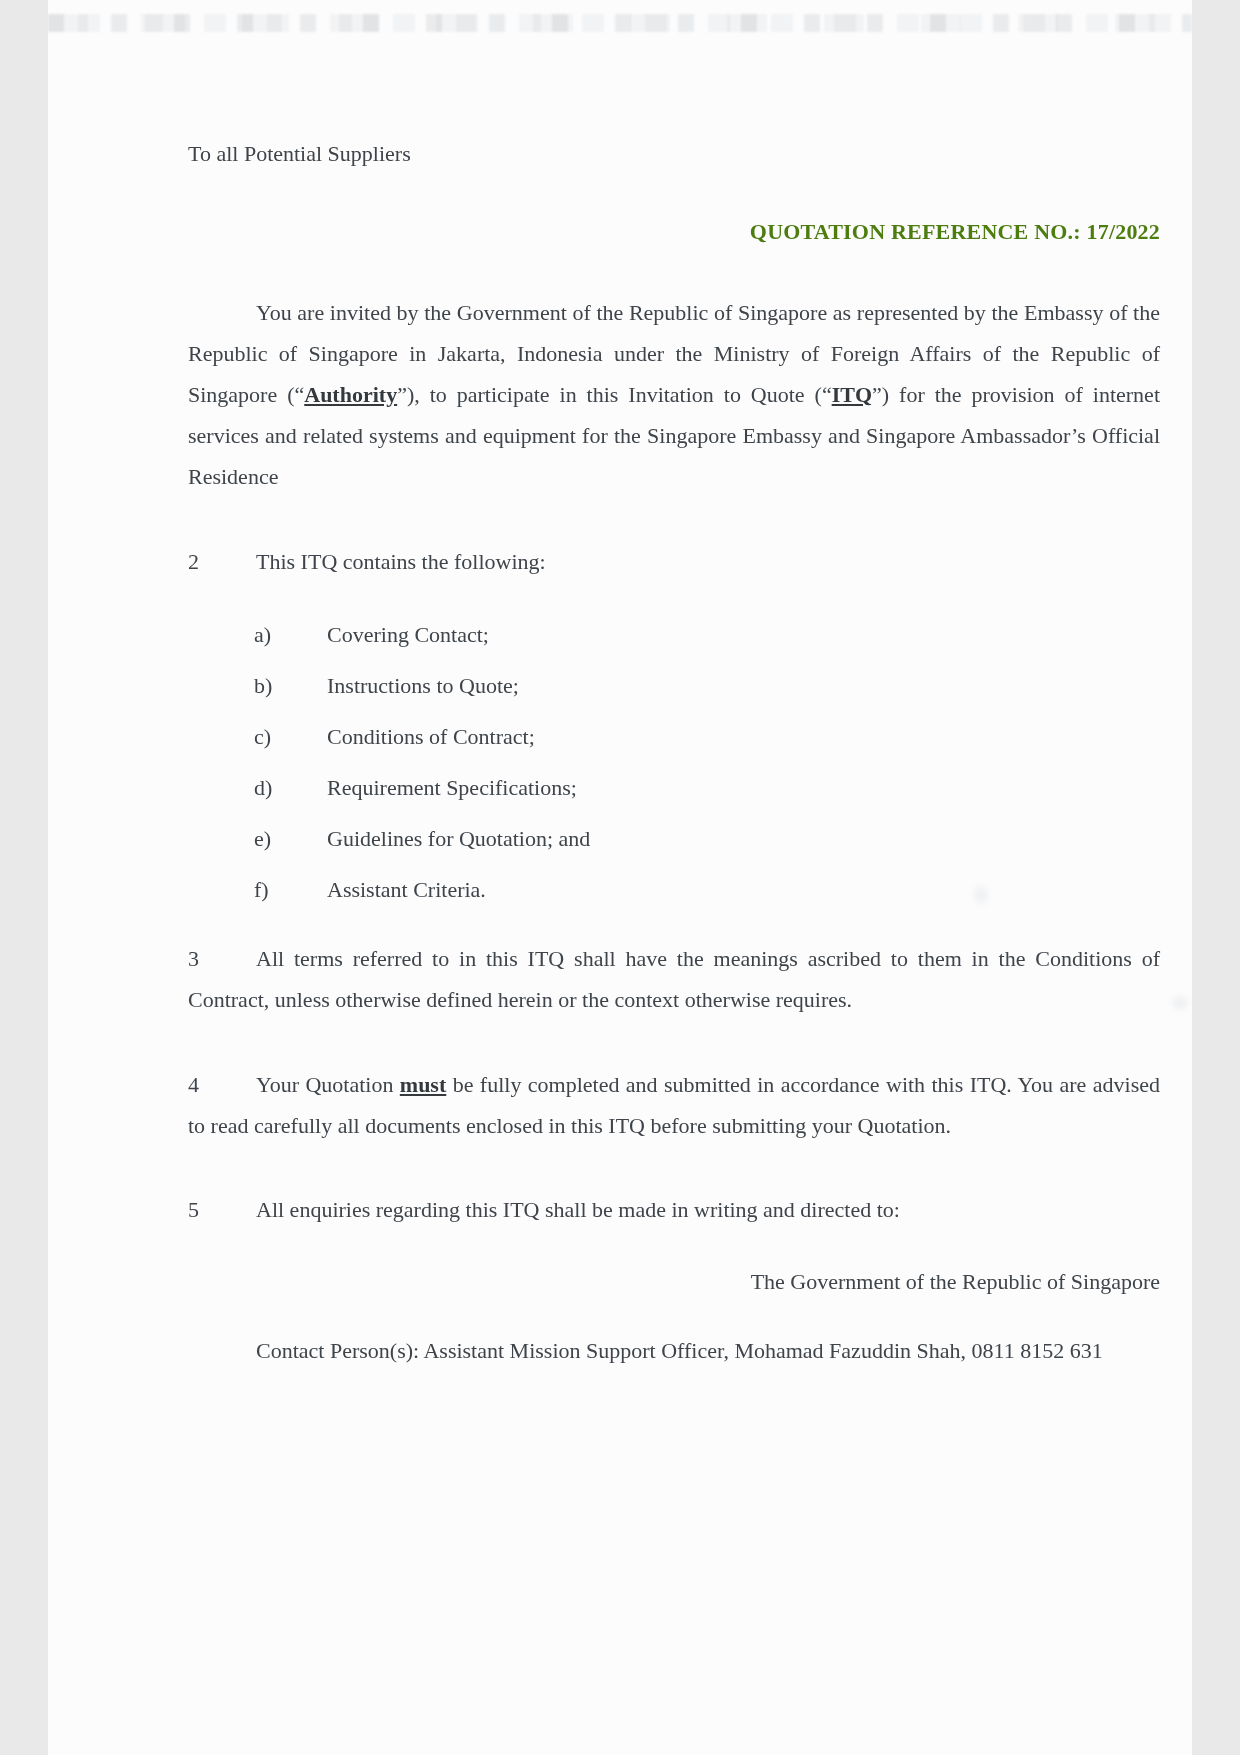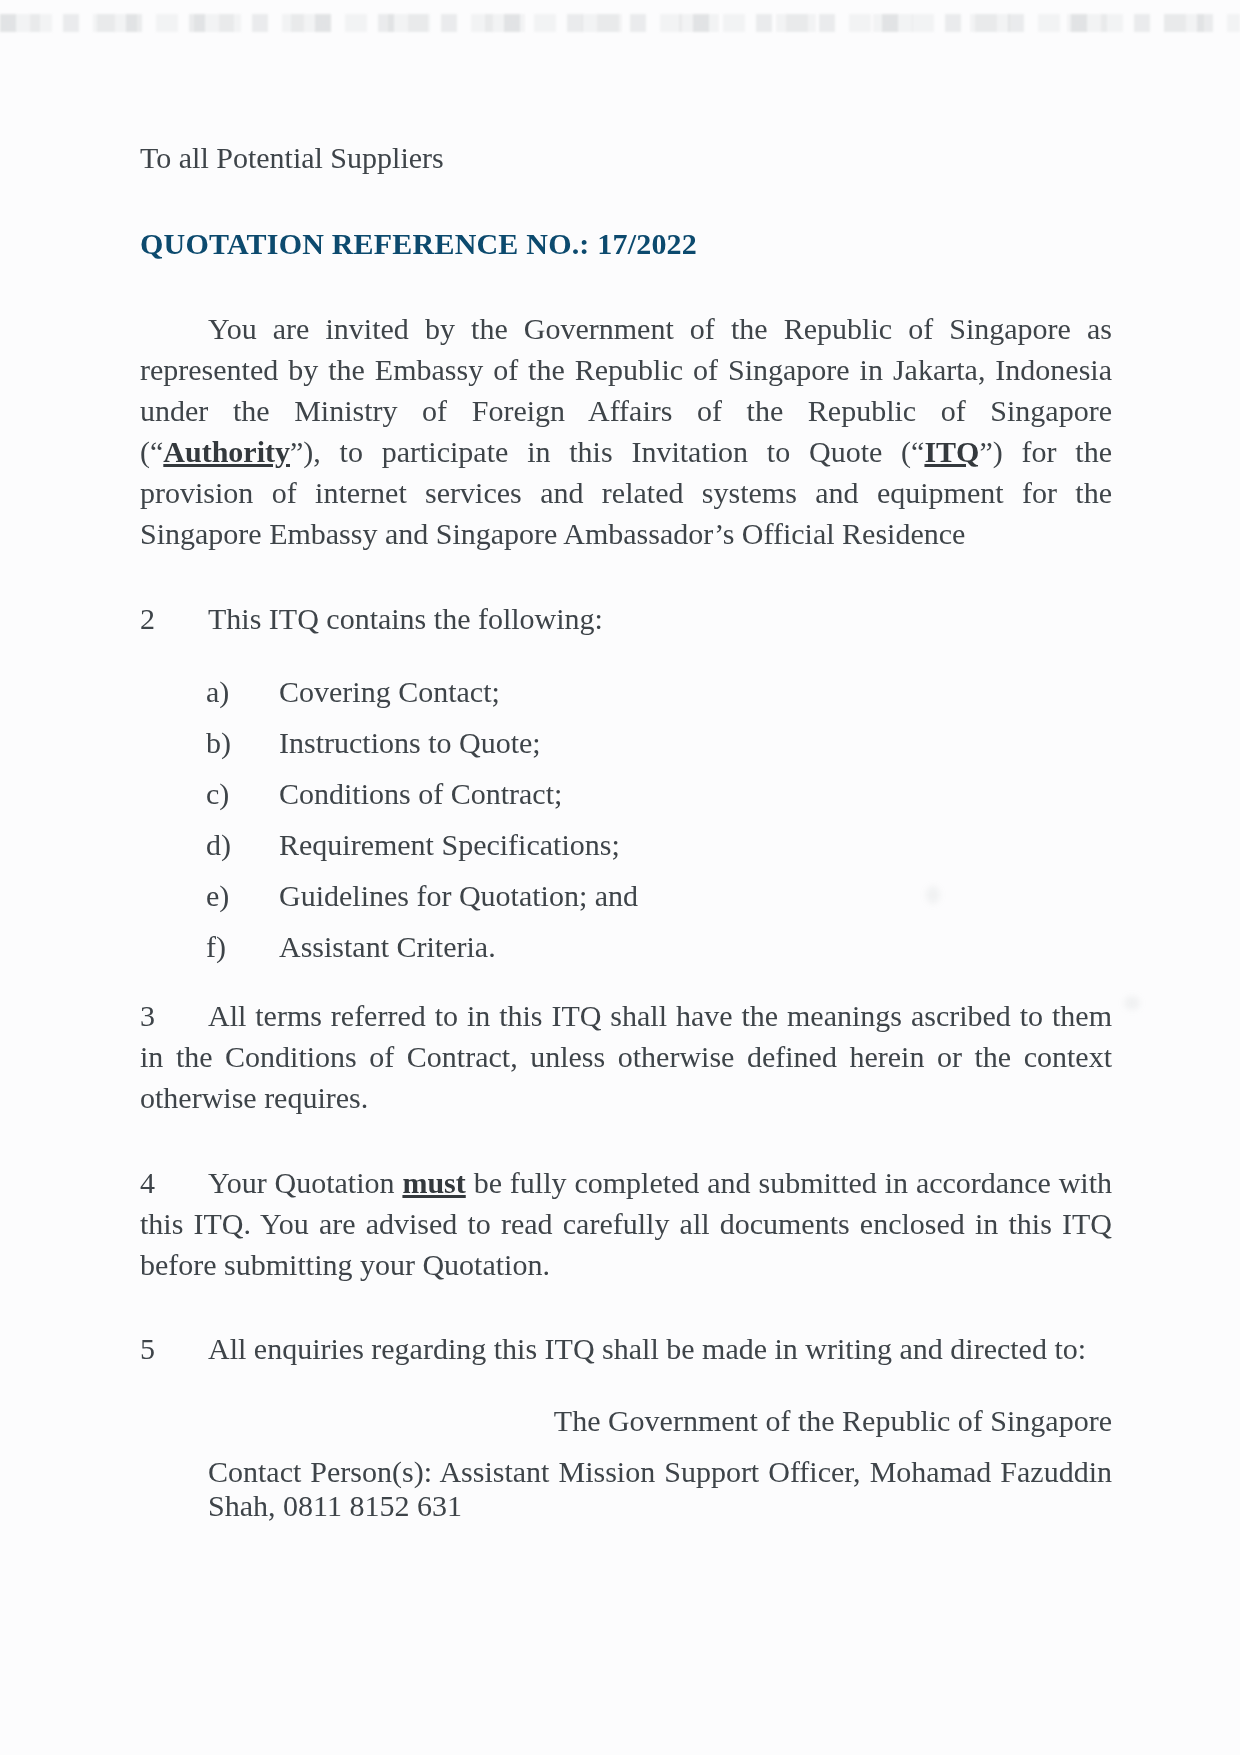--- a/index.html
+++ b/index.html
@@ -1,25 +1,25 @@
 <!DOCTYPE html>
 <html><head>
 <meta charset="utf-8">
 <style>
   html, body { margin: 0; padding: 0; background: #e9e9e9; }
   .page {
     position: relative;
-    width: 1240px;
+    width: 1144px;
     height: 1755px;
     margin: 0 auto;
     background: #fcfcfd;
     overflow: hidden;
     color: #3e4449;
     font-family: "Liberation Serif", "DejaVu Serif", serif;
-    font-size: 30px;
+    font-size: 22px;
   }
   
   .scan-band {
     position: absolute;
     top: 14px; left: 0;
     width: 100%; height: 18px;
     background:
       repeating-linear-gradient(90deg,
         rgba(110,120,122,0.12) 0px, rgba(110,120,122,0.12) 16px,
         rgba(252,252,253,0) 16px, rgba(252,252,253,0) 30px,
@@ -38,22 +38,23 @@
   }
   .content {
     position: absolute;
     top: 0; left: 140px;
     width: 972px;
   }
   .salutation { margin-top: 141px; }
   .ref-heading {
     margin-top: 52px;
     font-weight: bold;
-    color: #0c4a6e;
+    color: #4d7c0f;
     letter-spacing: 0.2px;
+    text-align: right;
   }
   .para {
     margin-top: 47px;
     line-height: 41px;
     text-align: justify;
     text-indent: 68px;
   }
   .numbered {
     position: relative;
     line-height: 41px;
@@ -77,21 +78,21 @@
     padding-left: 66px;
   }
   .doc-list-label { width: 73px; flex: 0 0 73px; }
   .address-block {
     margin-top: 38px;
     padding-left: 68px;
     line-height: 27px;
     text-align: right;
   }
   .contact-block {
-    margin-top: 21px;
+    margin-top: 39px;
     padding-left: 68px;
     line-height: 34px;
     text-align: justify;
   }
   b { color: #34393d; text-decoration: underline; }
 </style>
 </head>
 <body>
 
 <div class="page">

